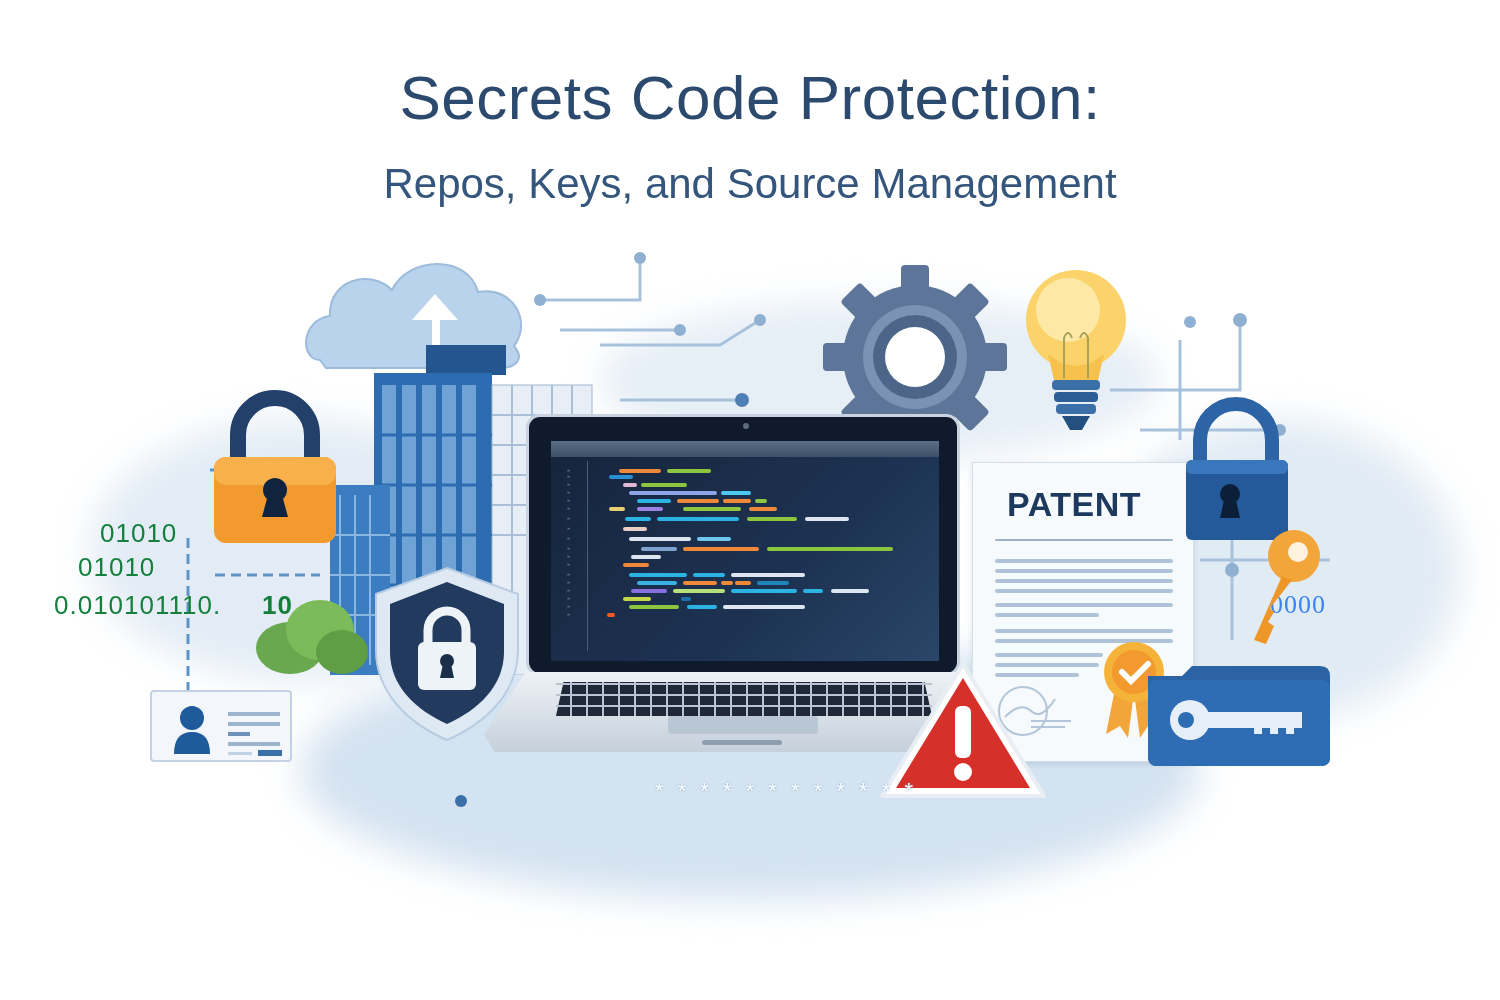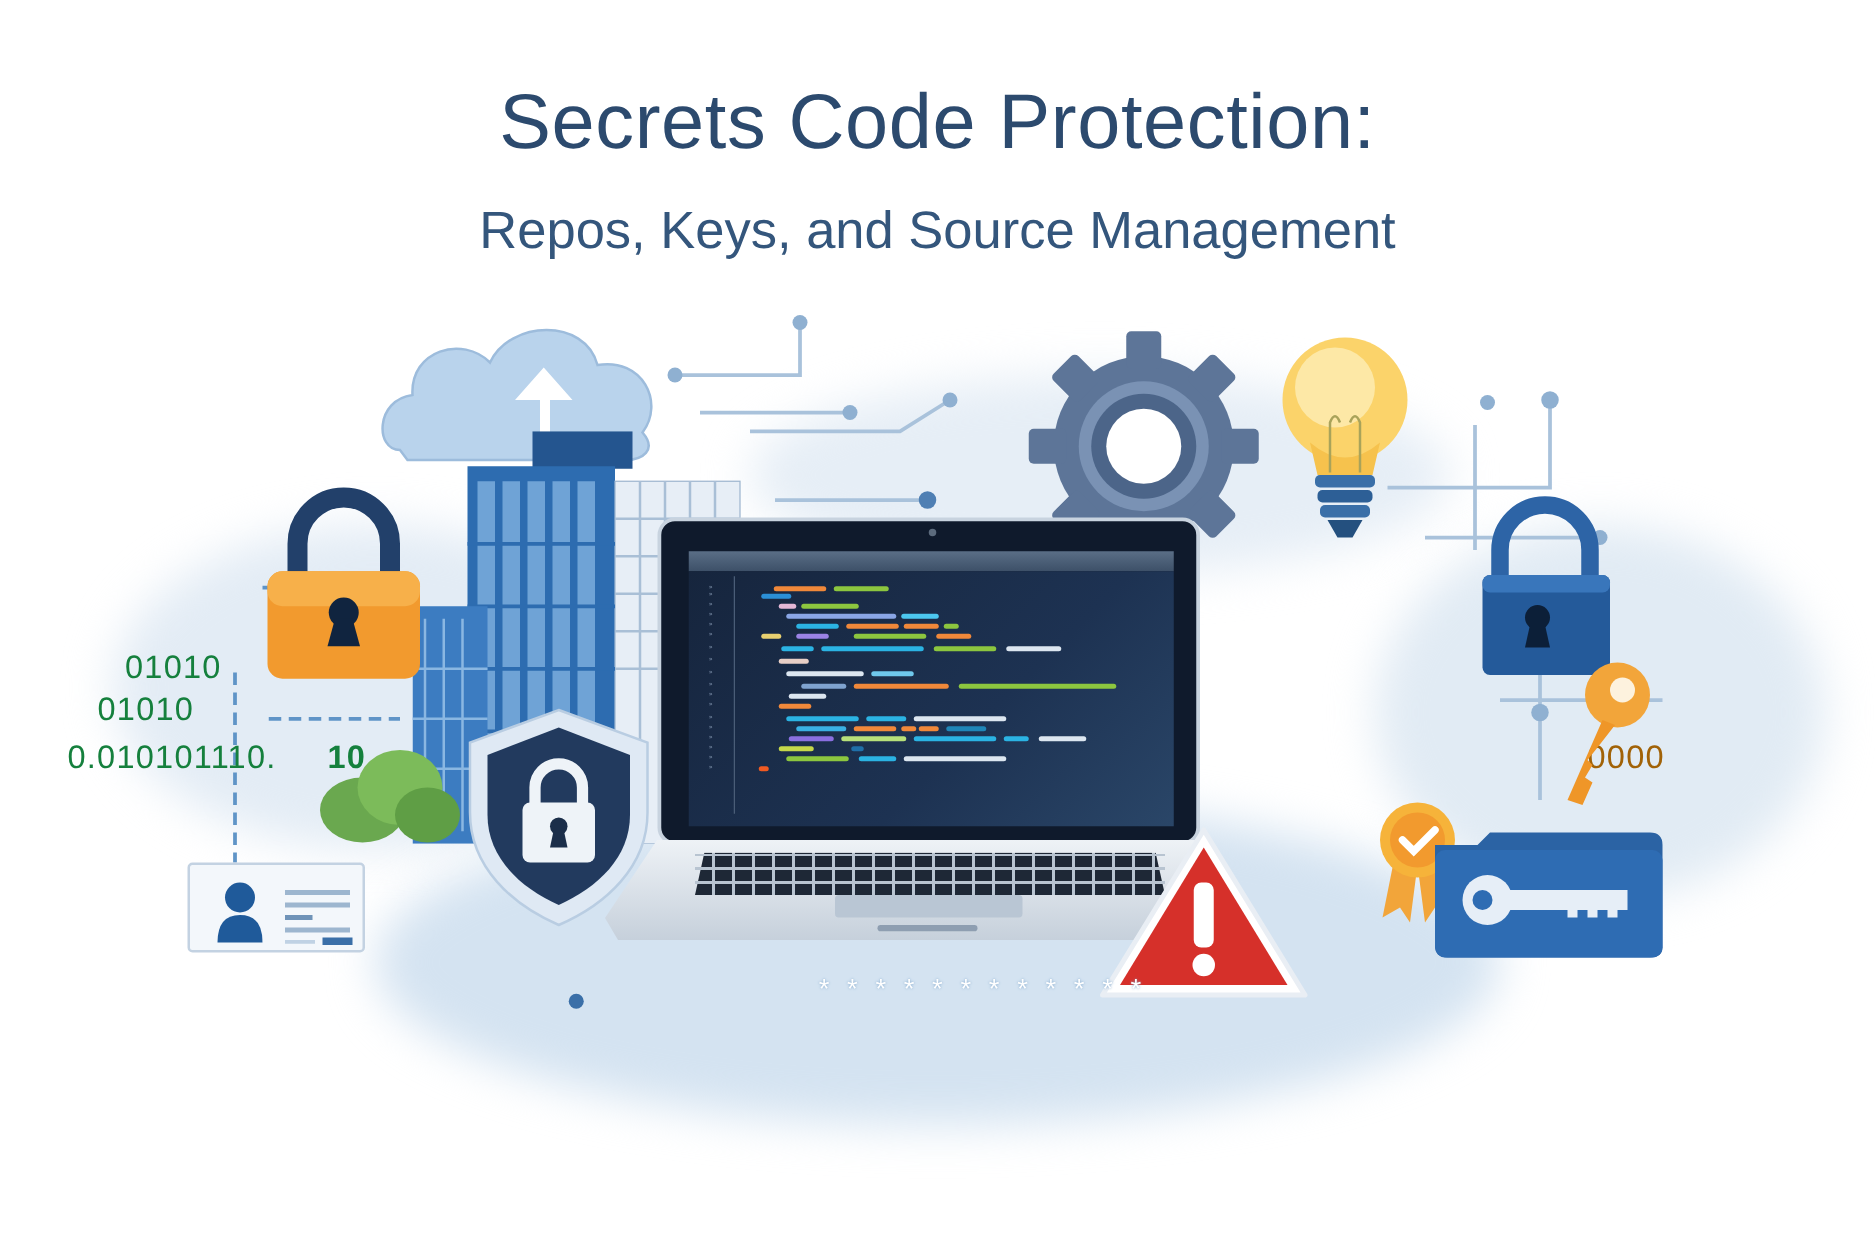--- a/index.html
+++ b/index.html
@@ -111,21 +111,21 @@
       <circle cx="1232" cy="570" r="7"></circle>
         <circle cx="1190" cy="322" r="6"></circle>
       <circle cx="540" cy="300" r="6"></circle>
     </g>
   </svg>
 
   <div class="binary" style="left:100px;top:518px;">01010</div>
   <div class="binary" style="left:78px;top:552px;">01010</div>
   <div class="binary" style="left:54px;top:590px;">0.010101110.</div>
   <div class="binary" style="left:262px;top:590px;font-weight:bold;">10</div>
-  <div class="binary" style="left:1270px;top:590px;color:#a16207;">0000</div>
+  <div class="binary" style="left:1270px;top:590px;color:#3b82f6;font-family:Liberation Serif, serif;">0000</div>
 
   <svg style="position:absolute;left:300px;top:250px" width="240" height="130">
     <path d="M20 110 C0 110 0 70 30 66 C28 30 70 18 92 40 C108 6 168 4 178 42 C214 36 232 72 214 96 C226 110 214 118 200 118 L26 118 Z" fill="#b9d3ec" stroke="#9dbcdc" stroke-width="2"></path>
     <path d="M132 110 V70 H112 L135 44 L158 70 H140 V110 Z" fill="#ffffff"></path>
   </svg>
 
   <svg style="position:absolute;left:330px;top:345px" width="270" height="330">
     <rect x="96" y="0" width="80" height="30" fill="#24558f"></rect>
     <rect x="44" y="28" width="118" height="300" fill="#2d6cb0"></rect>
     <rect x="162" y="40" width="100" height="290" fill="#e7eef6" stroke="#9fb6cf"></rect>
@@ -274,20 +274,40 @@
         <div class="line-num" style="top: 154px;">»</div>
         <div class="code-line" style="left: 56px; top: 156px; width: 8px; background: rgb(240, 90, 34);"></div>
       </div>
   </div>
   <div class="laptop-base"></div>
   <div class="keyboard"></div>
   <div class="keyboard-rows"></div>
   <div class="trackpad"></div>
   <div class="notch"></div>
 
+  <div class="patent-doc">
+    <div class="patent-title">PATENT</div>
+    <div class="doc-line" style="left:22px;top:76px;width:178px;height:2px;background:#9fb3c8;"></div>
+    <div class="doc-line" style="left:22px;top:96px;width:178px;"></div>
+    <div class="doc-line" style="left:22px;top:106px;width:178px;"></div>
+    <div class="doc-line" style="left:22px;top:116px;width:178px;"></div>
+    <div class="doc-line" style="left:22px;top:126px;width:178px;"></div>
+    <div class="doc-line" style="left:22px;top:140px;width:178px;"></div>
+    <div class="doc-line" style="left:22px;top:150px;width:104px;"></div>
+    <div class="doc-line" style="left:22px;top:166px;width:178px;"></div>
+    <div class="doc-line" style="left:22px;top:176px;width:178px;"></div>
+    <div class="doc-line" style="left:22px;top:190px;width:108px;"></div>
+    <div class="doc-line" style="left:22px;top:200px;width:104px;"></div>
+    <div class="doc-line" style="left:22px;top:210px;width:84px;"></div>
+    <svg style="position:absolute;left:22px;top:218px" width="80" height="60">
+      <circle cx="28" cy="30" r="24" fill="none" stroke="#b3c5d8" stroke-width="2"></circle>
+      <path d="M10 36 Q26 20 36 30 T60 18" stroke="#b3c5d8" stroke-width="2" fill="none"></path>
+      <path d="M36 40 H76 M36 46 H70" stroke="#b3c5d8" stroke-width="2"></path>
+    </svg>
+  </div>
 
   <svg style="position:absolute;left:1184px;top:396px" width="106" height="150">
     <path d="M16 70 V44 A36 36 0 0 1 88 44 V70" fill="none" stroke="#2d64a6" stroke-width="14"></path>
     <rect x="2" y="64" width="102" height="80" rx="6" fill="#245a9a"></rect>
     <rect x="2" y="64" width="102" height="14" rx="6" fill="#3976bb"></rect>
     <circle cx="46" cy="98" r="10" fill="#0c1f38"></circle>
     <path d="M40 104 L36 122 H56 L52 104 Z" fill="#0c1f38"></path>
   </svg>
 
   <svg style="position:absolute;left:1244px;top:528px" width="80" height="120">

